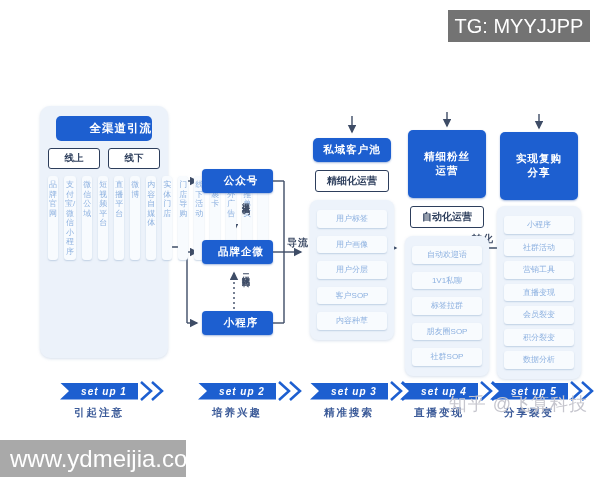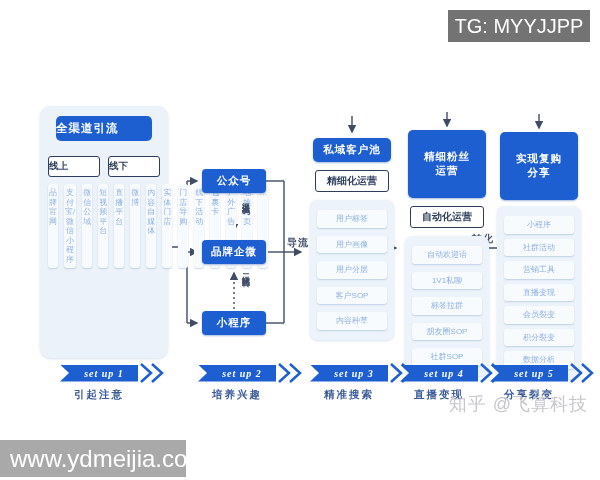--- a/index.html
+++ b/index.html
@@ -6,52 +6,52 @@
   .stage{position:relative;width:600px;height:480px;background:#ffffff;overflow:hidden;
          font-family:"Liberation Sans","DejaVu Sans",sans-serif;}
   .connectors{position:absolute;left:0;top:0;pointer-events:none;}
 
   
   .flabel{position:absolute;font-size:10px;font-weight:bold;color:#3e4c66;letter-spacing:1px;}
 
   
   .left-panel{position:absolute;left:40px;top:106px;width:128px;height:252px;
               background:#ecf2fa;border-radius:10px;box-shadow:0 1px 3px rgba(140,165,200,.35);}
-  .lp-title{margin:10px auto 15px;width:96px;background:#1d5fd0;color:#fff;border-radius:5px;
-            font-size:11.5px;font-weight:bold;text-align:left;padding:5px 0;letter-spacing:1px;}
+  .lp-title{margin:10px auto 7px;width:96px;background:#1d5fd0;color:#fff;border-radius:5px;
+            font-size:11.5px;font-weight:bold;text-align:right;padding:5px 0;letter-spacing:1px;}
   .lp-subrow{display:flex;gap:8px;padding:0 8px;}
   .lp-sub{flex:1;background:#ffffff;border:1px solid #2d3e5c;border-radius:3px;
-          font-size:9.5px;font-weight:bold;color:#2d3e5c;padding:3px 0;}
+          font-size:9.5px;font-weight:bold;color:#2d3e5c;text-align:center;padding:3px 0;}
   .lp-cols{display:flex;gap:6px;padding:7px 8px;}
   .lp-col{flex:1;display:flex;gap:6px;}
   .chip{background:#f8fbfe;border-radius:3px;color:#8db1e0;font-size:8px;line-height:9.5px;
         text-align:center;padding:4px 1px;box-shadow:0 1px 1.5px rgba(150,175,205,.5);}
 
   
   .mnode{position:absolute;left:202px;width:64px;height:24px;background:#1d5fd0;color:#fff;
          border-radius:4px;font-size:10.5px;font-weight:bold;display:flex;align-items:center;
-         justify-content:center;letter-spacing:1px;box-shadow:0 1px 2px rgba(30,80,170,.4);}
+         justify-content:center;letter-spacing:1px;box-shadow:0 1px 2px rgba(30,80,170,.4);padding-left:7px;}
   .vlabel{position:absolute;left:239px;writing-mode:vertical-rl;font-size:8px;color:#3e4c66;
           letter-spacing:1.5px;font-weight:bold;}
 
   
   .fcol{position:absolute;width:86px;display:flex;flex-direction:column;align-items:center;}
   .fheader{width:78px;box-sizing:border-box;background:#1d5fd0;color:#fff;border-radius:5px;
            font-size:10.5px;font-weight:bold;text-align:center;padding:5px 2px;letter-spacing:1px;
            box-shadow:0 1px 2px rgba(30,80,170,.4);}
   .c4 .fheader,.c5 .fheader{padding:20px 14px;}
   .fsub{margin-top:8px;width:74px;box-sizing:border-box;background:#fff;border:1.2px solid #2d3e5c;
         border-radius:3px;font-size:10px;font-weight:bold;color:#2d3e5c;text-align:center;padding:3px 0;}
   .fpanel{margin-top:8px;width:84px;box-sizing:border-box;background:#edf3fb;border-radius:8px;
           padding:10px 7px;display:flex;flex-direction:column;gap:8px;
           box-shadow:0 1px 3px rgba(140,165,200,.35);}
   .c5 .fpanel{margin-top:6px;gap:5px;}
 
   
-  .step{position:absolute;top:362px;width:112px;font-family:Liberation Serif, serif;}
+  .step{position:absolute;top:380px;width:112px;}
   .band-row{display:flex;align-items:center;}
   .band{width:78px;box-sizing:border-box;background:#1d5fd0;color:#fff;font-size:10px;
         font-style:italic;font-weight:bold;text-align:center;padding:3px 4px 3px 14px;
         letter-spacing:1px;clip-path:polygon(0 0,100% 0,100% 100%,0 100%,9px 50%);}
   .caption{width:78px;text-align:center;font-size:10.5px;font-weight:bold;color:#3c5b99;
            letter-spacing:2px;margin-top:4px;}
 
   
   .tg-mark{position:absolute;left:448px;top:10px;width:142px;height:32px;background:#737373;
            color:#fff;font-size:20px;display:flex;align-items:center;justify-content:center;}

